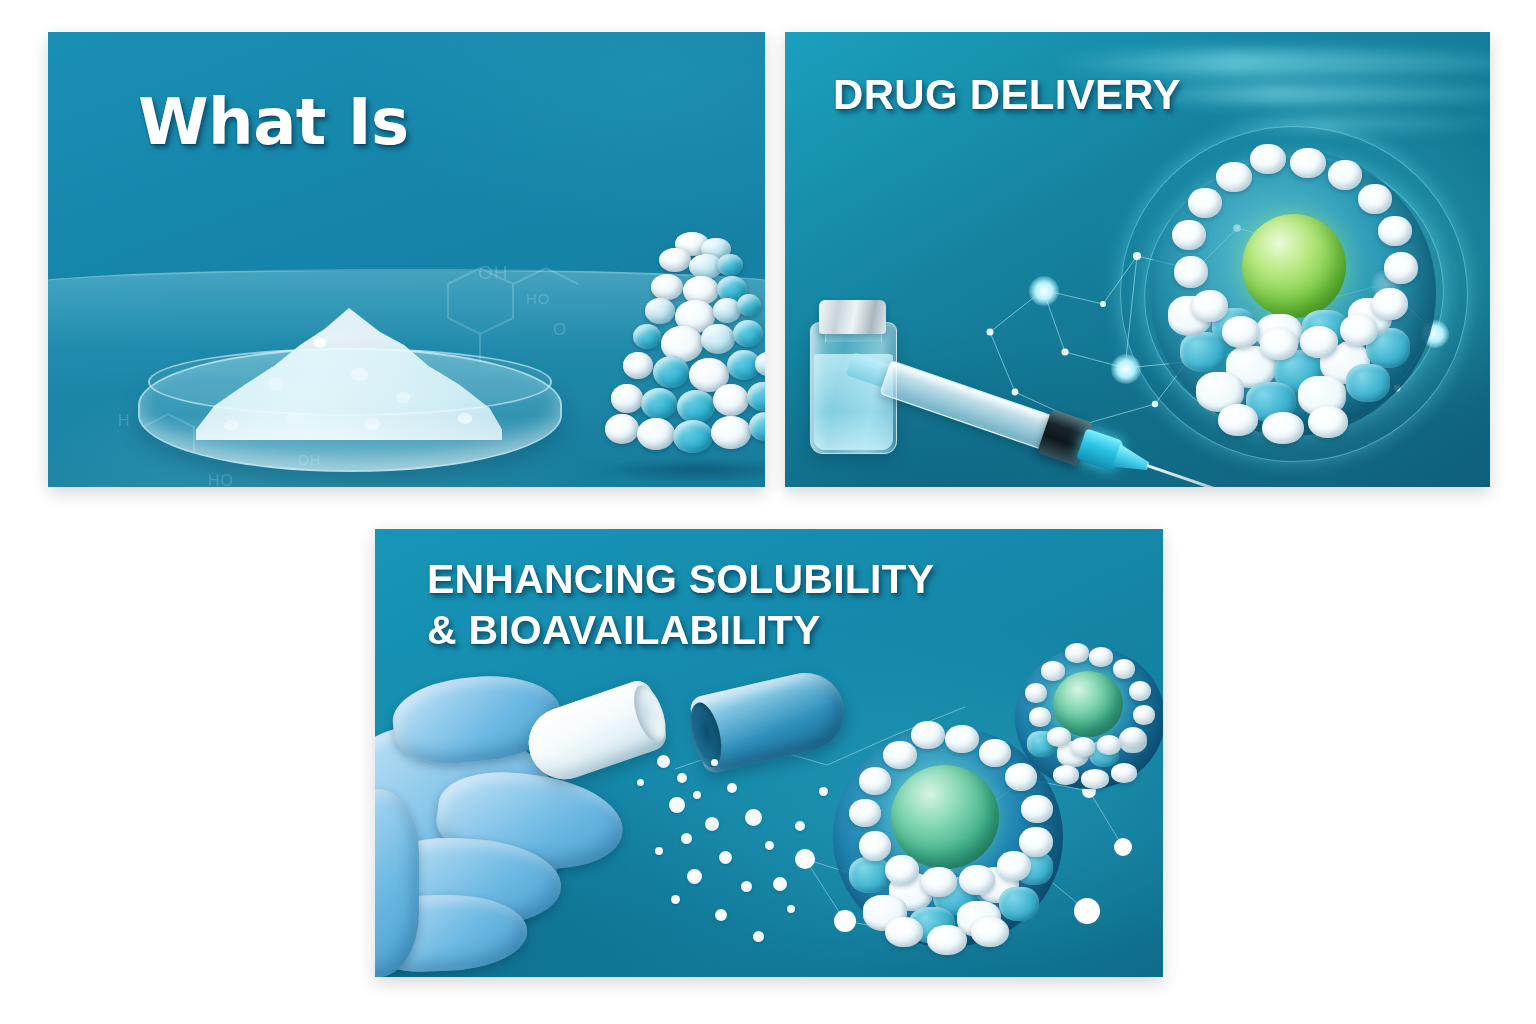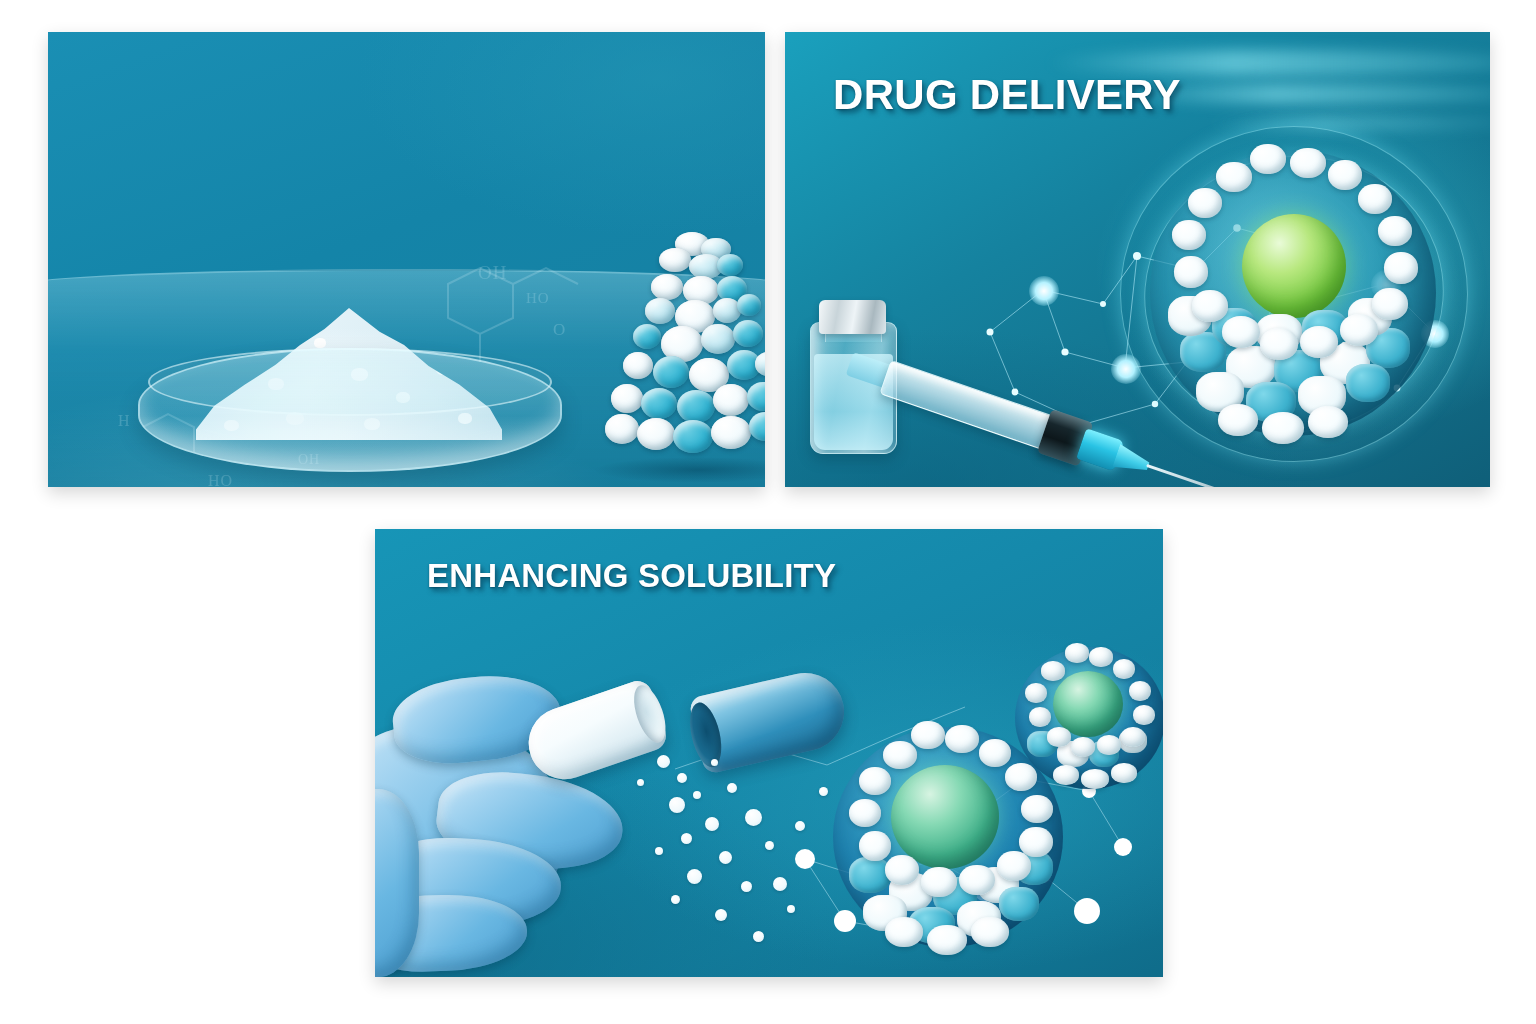--- a/index.html
+++ b/index.html
@@ -42,21 +42,21 @@
   
   .p1-surface {
     position:absolute; left:-6%; top:52%; width:112%; height:50%;
     background: linear-gradient(180deg, rgba(150,215,232,.38) 0%, rgba(80,175,205,.18) 35%, rgba(18,110,140,.30) 100%);
     border-top: 2px solid rgba(190,235,245,.30);
     border-radius: 60% 60% 0 0 / 10% 10% 0 0;
   }
   
   .p1-chem {
     position:absolute; opacity:.22; color:#cdeef7;
-    font-family:Liberation Serif, serif;
+    font-family:Liberation Sans, sans-serif;
     pointer-events:none; user-select:none;
     letter-spacing:1px;
   }
 
   
   .petri {
     position:absolute; left:90px; top:288px; width:420px; height:152px;
   }
   .petri-glass {
     position:absolute; left:0; bottom:0; width:420px; height:120px;
@@ -310,21 +310,21 @@
   #title-panel2 .l1 { display:block; font-size: 47px; letter-spacing: 0.5px; }
   #title-panel2 .l2 { display:block; font-size: 42px; margin-top: 6px; letter-spacing: 0.3px; }
   #title-panel2 .l3 { display:block; font-size: 42px; margin-top: 6px; letter-spacing: 0.3px; }
 
   #title-panel3 {
     left: 52px; top: 30px;
     font-family: "Liberation Sans Narrow", "Liberation Sans", sans-serif;
     font-weight: 700;
     text-transform: uppercase;
   }
-  #title-panel3 .l1 { display:block; font-size: 33px; letter-spacing: 0.2px; }
+  #title-panel3 .l1 { display:block; font-size: 41px; letter-spacing: 0.2px; }
   #title-panel3 .l2 { display:block; font-size: 41px; margin-top: 10px; letter-spacing: 0.2px; }
 </style>
 </head>
 <body>
 
 <div class="collage">
 
   <div class="panel" id="panel-what-is-cyclodextrin">
     <div class="panel-bg p1-bg"></div>
     <div class="p1-surface"></div>
@@ -393,20 +393,21 @@
       <div class="pill w" style="left:110px;top:152px;width:36px;height:32px;"></div>
       <div class="pill t" style="left:144px;top:150px;width:32px;height:29px;"></div>
       <div class="pill w" style="left:2px;top:182px;width:34px;height:30px;"></div>
       <div class="pill w" style="left:34px;top:186px;width:38px;height:32px;"></div>
       <div class="pill t" style="left:70px;top:188px;width:40px;height:33px;"></div>
       <div class="pill w" style="left:108px;top:184px;width:40px;height:33px;"></div>
       <div class="pill t" style="left:146px;top:180px;width:32px;height:29px;"></div>
     </div>
 
     <div class="title" id="title-panel1">
+      <span class="l1">What Is</span>
     </div>
   </div>
 
   <div class="panel" id="panel-advanced-drug-delivery">
     <div class="panel-bg p2-bg"></div>
 
     <div class="p2-wave" style="left:260px; top:18px;  width:470px;"></div>
     <div class="p2-wave" style="left:330px; top:52px;  width:400px; height:20px;"></div>
     <div class="p2-wave" style="left:420px; top:84px;  width:300px; height:14px; opacity:.7;"></div>
     <div class="p2-glow" style="left:350px; top:110px; width:330px; height:330px;"></div>
@@ -619,16 +620,17 @@
       <div class="knob" style="left:14px; top:60px;  width:22px; height:20px;"></div>
       <div class="knob" style="left:10px; top:36px;  width:22px; height:20px;"></div>
       <div class="knob" style="left:26px; top:14px;  width:24px; height:20px;"></div>
       <div class="knob" style="left:38px; top:118px; width:26px; height:20px;"></div>
       <div class="knob" style="left:66px; top:122px; width:28px; height:20px;"></div>
       <div class="knob" style="left:96px; top:116px; width:26px; height:20px;"></div>
     </div>
 
     <div class="title" id="title-panel3">
       <span class="l1">ENHANCING SOLUBILITY</span>
+      <span class="l2">&amp; BIOAVAILABILITY</span>
     </div>
   </div>
 
 </div>
 
 </body></html>

